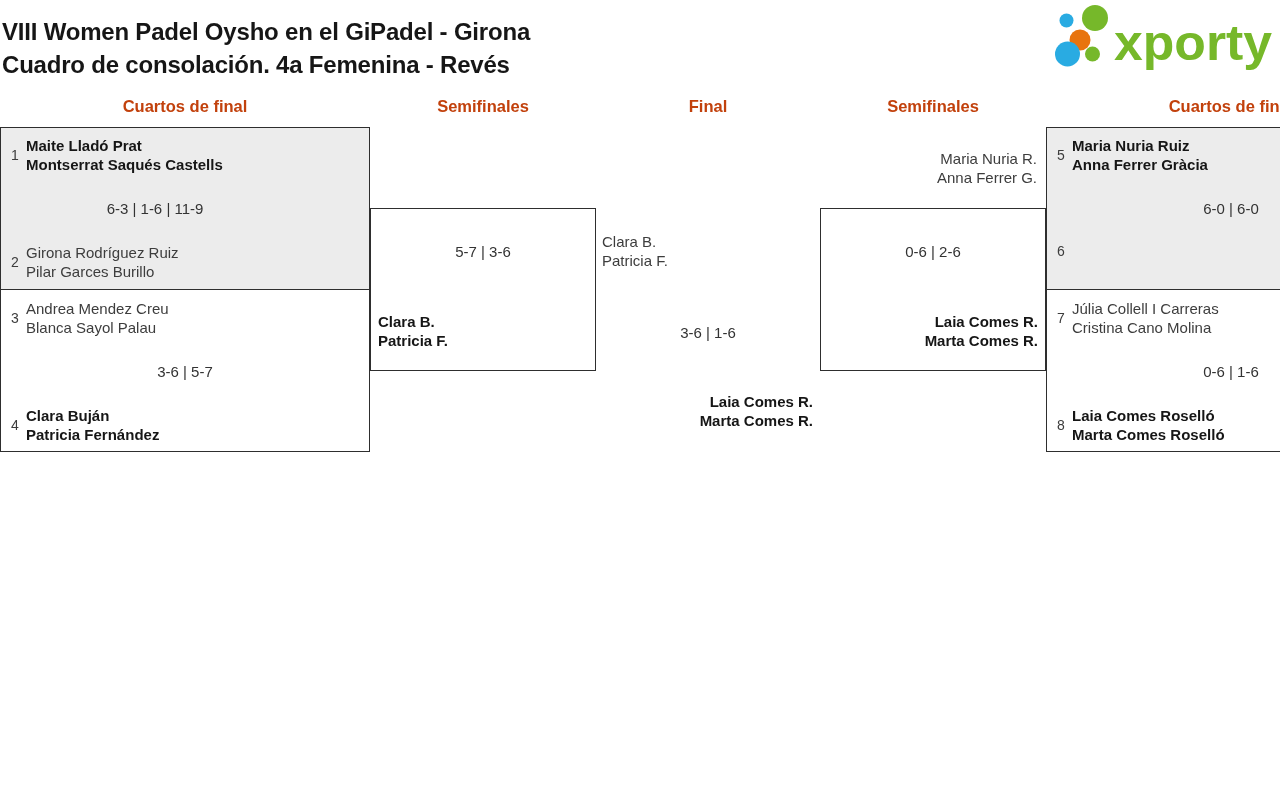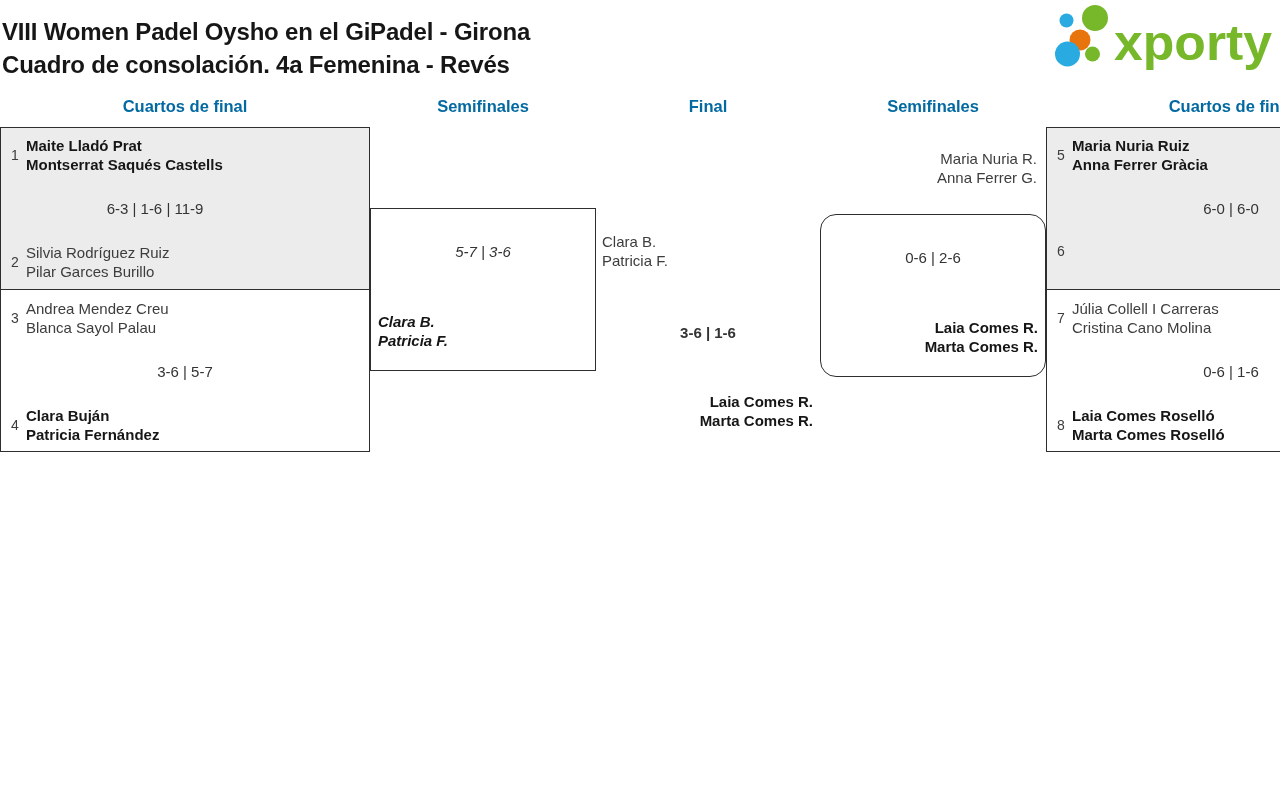--- a/index.html
+++ b/index.html
@@ -10,21 +10,21 @@
 
   
   .title { position: absolute; left: 2px; top: 3px; font-size: 24px; font-weight: bold;
            line-height: 33px; color: #161616; letter-spacing: -0.2px; margin-top: 12px; }
 
   
   .logo { position: absolute; left: 1046px; top: 0; width: 234px; height: 78px; }
 
   
   .round-header { position: absolute; top: 97px; font-size: 16.5px; font-weight: bold;
-                  text-align: center; color: #0369a1; }
+                  text-align: center; color: #c2410c; }
 
   
   .match { position: absolute; width: 370px; height: 163px; border: 1px solid #2e2e2e; }
   .match.shaded { background: #ececec; }
   .match.plain  { background: #ffffff; }
 
   .sf-box { position: absolute; width: 226px; height: 163px; border: 1px solid #2e2e2e; background: transparent; }
 
   .team-row { position: absolute; left: 0; display: flex; align-items: center; }
   .seed { width: 16px; margin-left: 6px; text-align: center; font-size: 14px; color: #3c3c3c; flex: none; }
@@ -69,21 +69,21 @@
       <div class="seed">1</div>
       <div class="names winner">
         <div>Maite Lladó Prat</div>
         <div>Montserrat Saqués Castells</div>
       </div>
     </div>
     <div class="score" style="left:0; width:308px; top:72px;">6-3 | 1-6 | 11-9</div>
     <div class="team-row" style="top:115px;">
       <div class="seed">2</div>
       <div class="names">
-        <div>Silvia Rodríguez Ruiz</div>
+        <div>Girona Rodríguez Ruiz</div>
         <div>Pilar Garces Burillo</div>
       </div>
     </div>
   </div>
 
   <div class="match plain" style="left:0; top:289px;">
     <div class="team-row" style="top:9px;">
       <div class="seed">3</div>
       <div class="names">
         <div>Andrea Mendez Creu</div>
@@ -93,43 +93,43 @@
     <div class="score" style="left:0; width:368px; top:73px;">3-6 | 5-7</div>
     <div class="team-row" style="top:116px;">
       <div class="seed">4</div>
       <div class="names winner">
         <div>Clara Buján</div>
         <div>Patricia Fernández</div>
       </div>
     </div>
   </div>
 
-  <div class="sf-box" style="left:370px; top:208px;font-style:italic;">
+  <div class="sf-box" style="left:370px; top:208px;">
     <div class="score" style="left:0; width:224px; top:34px;">5-7 | 3-6</div>
     <div class="names-block winner" style="left:7px; top:103px;">
       <div>Clara B.</div>
       <div>Patricia F.</div>
     </div>
   </div>
 
   <div class="names-block" style="left:602px; top:232px;">
     <div>Clara B.</div>
     <div>Patricia F.</div>
   </div>
-  <div class="score" style="left:595px; width:226px; top:324px;font-weight:bold;">3-6 | 1-6</div>
+  <div class="score" style="left:595px; width:226px; top:324px;">3-6 | 1-6</div>
   <div class="names-block winner right" style="right:467px; top:392px;">
     <div>Laia Comes R.</div>
     <div>Marta Comes R.</div>
   </div>
 
   <div class="names-block right" style="right:243px; top:149px;">
     <div>Maria Nuria R.</div>
     <div>Anna Ferrer G.</div>
   </div>
-  <div class="sf-box" style="left:820px; top:214px;border-radius:16px;">
+  <div class="sf-box" style="left:820px; top:208px;">
     <div class="score" style="left:0; width:224px; top:34px;">0-6 | 2-6</div>
     <div class="names-block winner right" style="right:7px; top:103px;">
       <div>Laia Comes R.</div>
       <div>Marta Comes R.</div>
     </div>
   </div>
 
   <div class="match shaded" style="left:1046px; top:127px;">
     <div class="team-row" style="top:8px;">
       <div class="seed">5</div>

